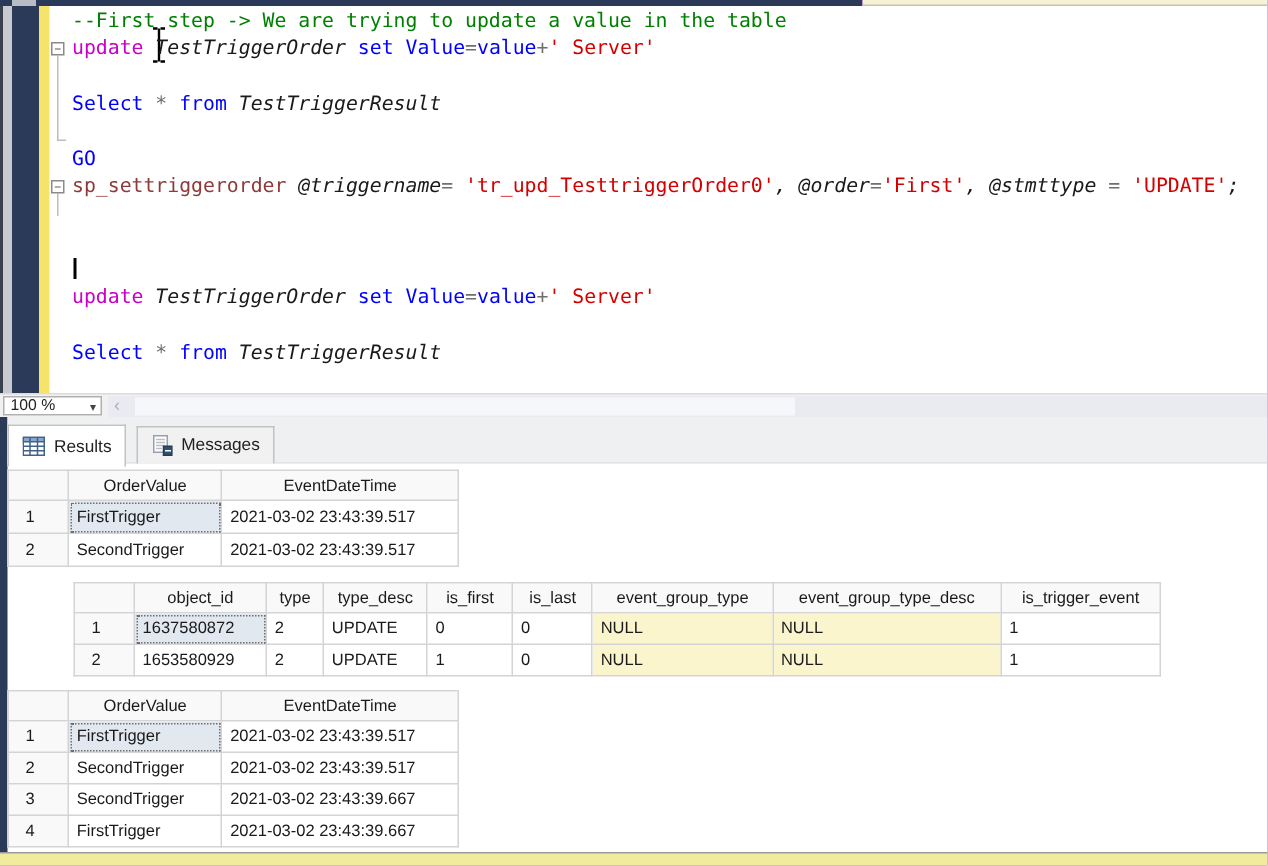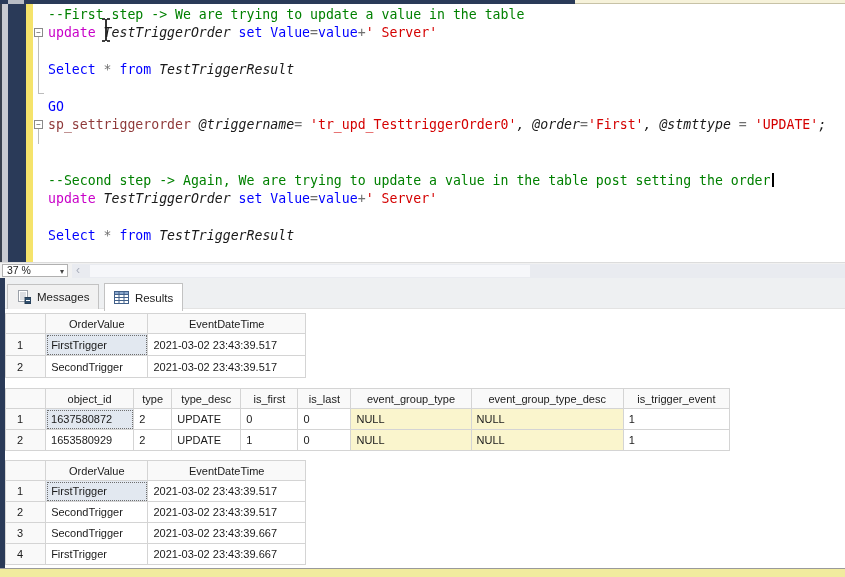--- a/index.html
+++ b/index.html
@@ -89,58 +89,58 @@
       </svg>
     <div class="code-line"><span class="tok-comment">--First step -&gt; We are trying to update a value in the table</span></div>
         <div class="code-line"><span class="outline-box">−</span><span class="tok-kw2">update </span><span class="tok-id">TestTriggerOrder </span><span class="tok-kw">set </span><span class="tok-kw">Value</span><span class="tok-op">=</span><span class="tok-kw">value</span><span class="tok-op">+</span><span class="tok-str">' Server'</span></div>
         <div class="code-line"></div>
         <div class="code-line"><span class="tok-kw">Select </span><span class="tok-op">* </span><span class="tok-kw">from </span><span class="tok-id">TestTriggerResult</span></div>
         <div class="code-line"></div>
         <div class="code-line"><span class="tok-kw">GO</span></div>
         <div class="code-line"><span class="outline-box">−</span><span class="tok-sys">sp_settriggerorder </span><span class="tok-id">@triggername</span><span class="tok-op">= </span><span class="tok-str">'tr_upd_TesttriggerOrder0'</span><span class="tok-id">, </span><span class="tok-id">@order</span><span class="tok-op">=</span><span class="tok-str">'First'</span><span class="tok-id">, </span><span class="tok-id">@stmttype </span><span class="tok-op">= </span><span class="tok-str">'UPDATE'</span><span class="tok-id">;</span></div>
         <div class="code-line"></div>
         <div class="code-line"></div>
-        <div class="code-line"><span class="tok-comment">--Second step -&gt; Again, We are trying to update a value in the table post setting the order</span><span class="text-caret"></span></div>
+        <div class="code-line"><span class="text-caret"></span></div>
         <div class="code-line"><span class="tok-kw2">update </span><span class="tok-id">TestTriggerOrder </span><span class="tok-kw">set </span><span class="tok-kw">Value</span><span class="tok-op">=</span><span class="tok-kw">value</span><span class="tok-op">+</span><span class="tok-str">' Server'</span></div>
         <div class="code-line"></div>
         <div class="code-line"><span class="tok-kw">Select </span><span class="tok-op">* </span><span class="tok-kw">from </span><span class="tok-id">TestTriggerResult</span></div>
       </div>
   </div>
 
   <div class="editor-statusbar">
     <div class="zoom-select">
-      <span>37 %</span>
+      <span>100 %</span>
       <span class="dd-arrow">▾</span>
     </div>
     <div class="hscroll">
       <span class="scroll-arrow">‹</span>
       <div class="scroll-thumb"></div>
     </div>
   </div>
 
   <div class="results-pane">
     <div class="left-navy"></div>
     <div class="tabbar">
+      <div class="tab active">
+        <svg width="15" height="13" viewBox="0 0 15 13">
+          <rect x="0.5" y="0.5" width="14" height="12" fill="#ffffff" stroke="#41608a"></rect>
+          <rect x="0.5" y="0.5" width="14" height="3" fill="#8aa7cc" stroke="#41608a"></rect>
+          <path d="M5 0.5 V12.5 M10 0.5 V12.5 M0.5 6.5 H14.5 M0.5 9.5 H14.5" stroke="#41608a" fill="none"></path>
+        </svg>
+        <span>Results</span>
+      </div>
       <div class="tab inactive">
         <svg width="14" height="14" viewBox="0 0 14 14">
           <rect x="1.5" y="0.5" width="9" height="11" fill="#ffffff" stroke="#9aa0a8"></rect>
           <path d="M3 3 H9 M3 5 H9 M3 7 H9 M3 9 H7" stroke="#b9bec6" fill="none"></path>
           <rect x="8" y="7.5" width="6" height="6" fill="#31506e" stroke="#243c55"></rect>
           <path d="M9 10.5 H13" stroke="#ffffff" fill="none"></path>
         </svg>
         <span>Messages</span>
       </div>
-      <div class="tab active">
-        <svg width="15" height="13" viewBox="0 0 15 13">
-          <rect x="0.5" y="0.5" width="14" height="12" fill="#ffffff" stroke="#41608a"></rect>
-          <rect x="0.5" y="0.5" width="14" height="3" fill="#8aa7cc" stroke="#41608a"></rect>
-          <path d="M5 0.5 V12.5 M10 0.5 V12.5 M0.5 6.5 H14.5 M0.5 9.5 H14.5" stroke="#41608a" fill="none"></path>
-        </svg>
-        <span>Results</span>
-      </div>
     </div>
     <table class="grid g1" style="width: 301px;">
         <colgroup>
           <col style="width: 40px;">
           <col style="width: 102px;">
           <col style="width: 157px;">
         </colgroup>
         <thead>
           <tr>
             <th></th>
@@ -154,21 +154,21 @@
             <td class="sel">FirstTrigger</td>
             <td>2021-03-02 23:43:39.517</td>
           </tr>
           <tr>
             <td class="rn">2</td>
             <td>SecondTrigger</td>
             <td>2021-03-02 23:43:39.517</td>
           </tr>
         </tbody>
       </table>
-    <table class="grid g2" style="width: 725px;">
+    <table class="grid g2" style="width: 725px; margin-left: 44px;">
         <colgroup>
           <col style="width: 40px;">
           <col style="width: 88px;">
           <col style="width: 38px;">
           <col style="width: 69px;">
           <col style="width: 57px;">
           <col style="width: 53px;">
           <col style="width: 120px;">
           <col style="width: 152px;">
           <col style="width: 106px;">

